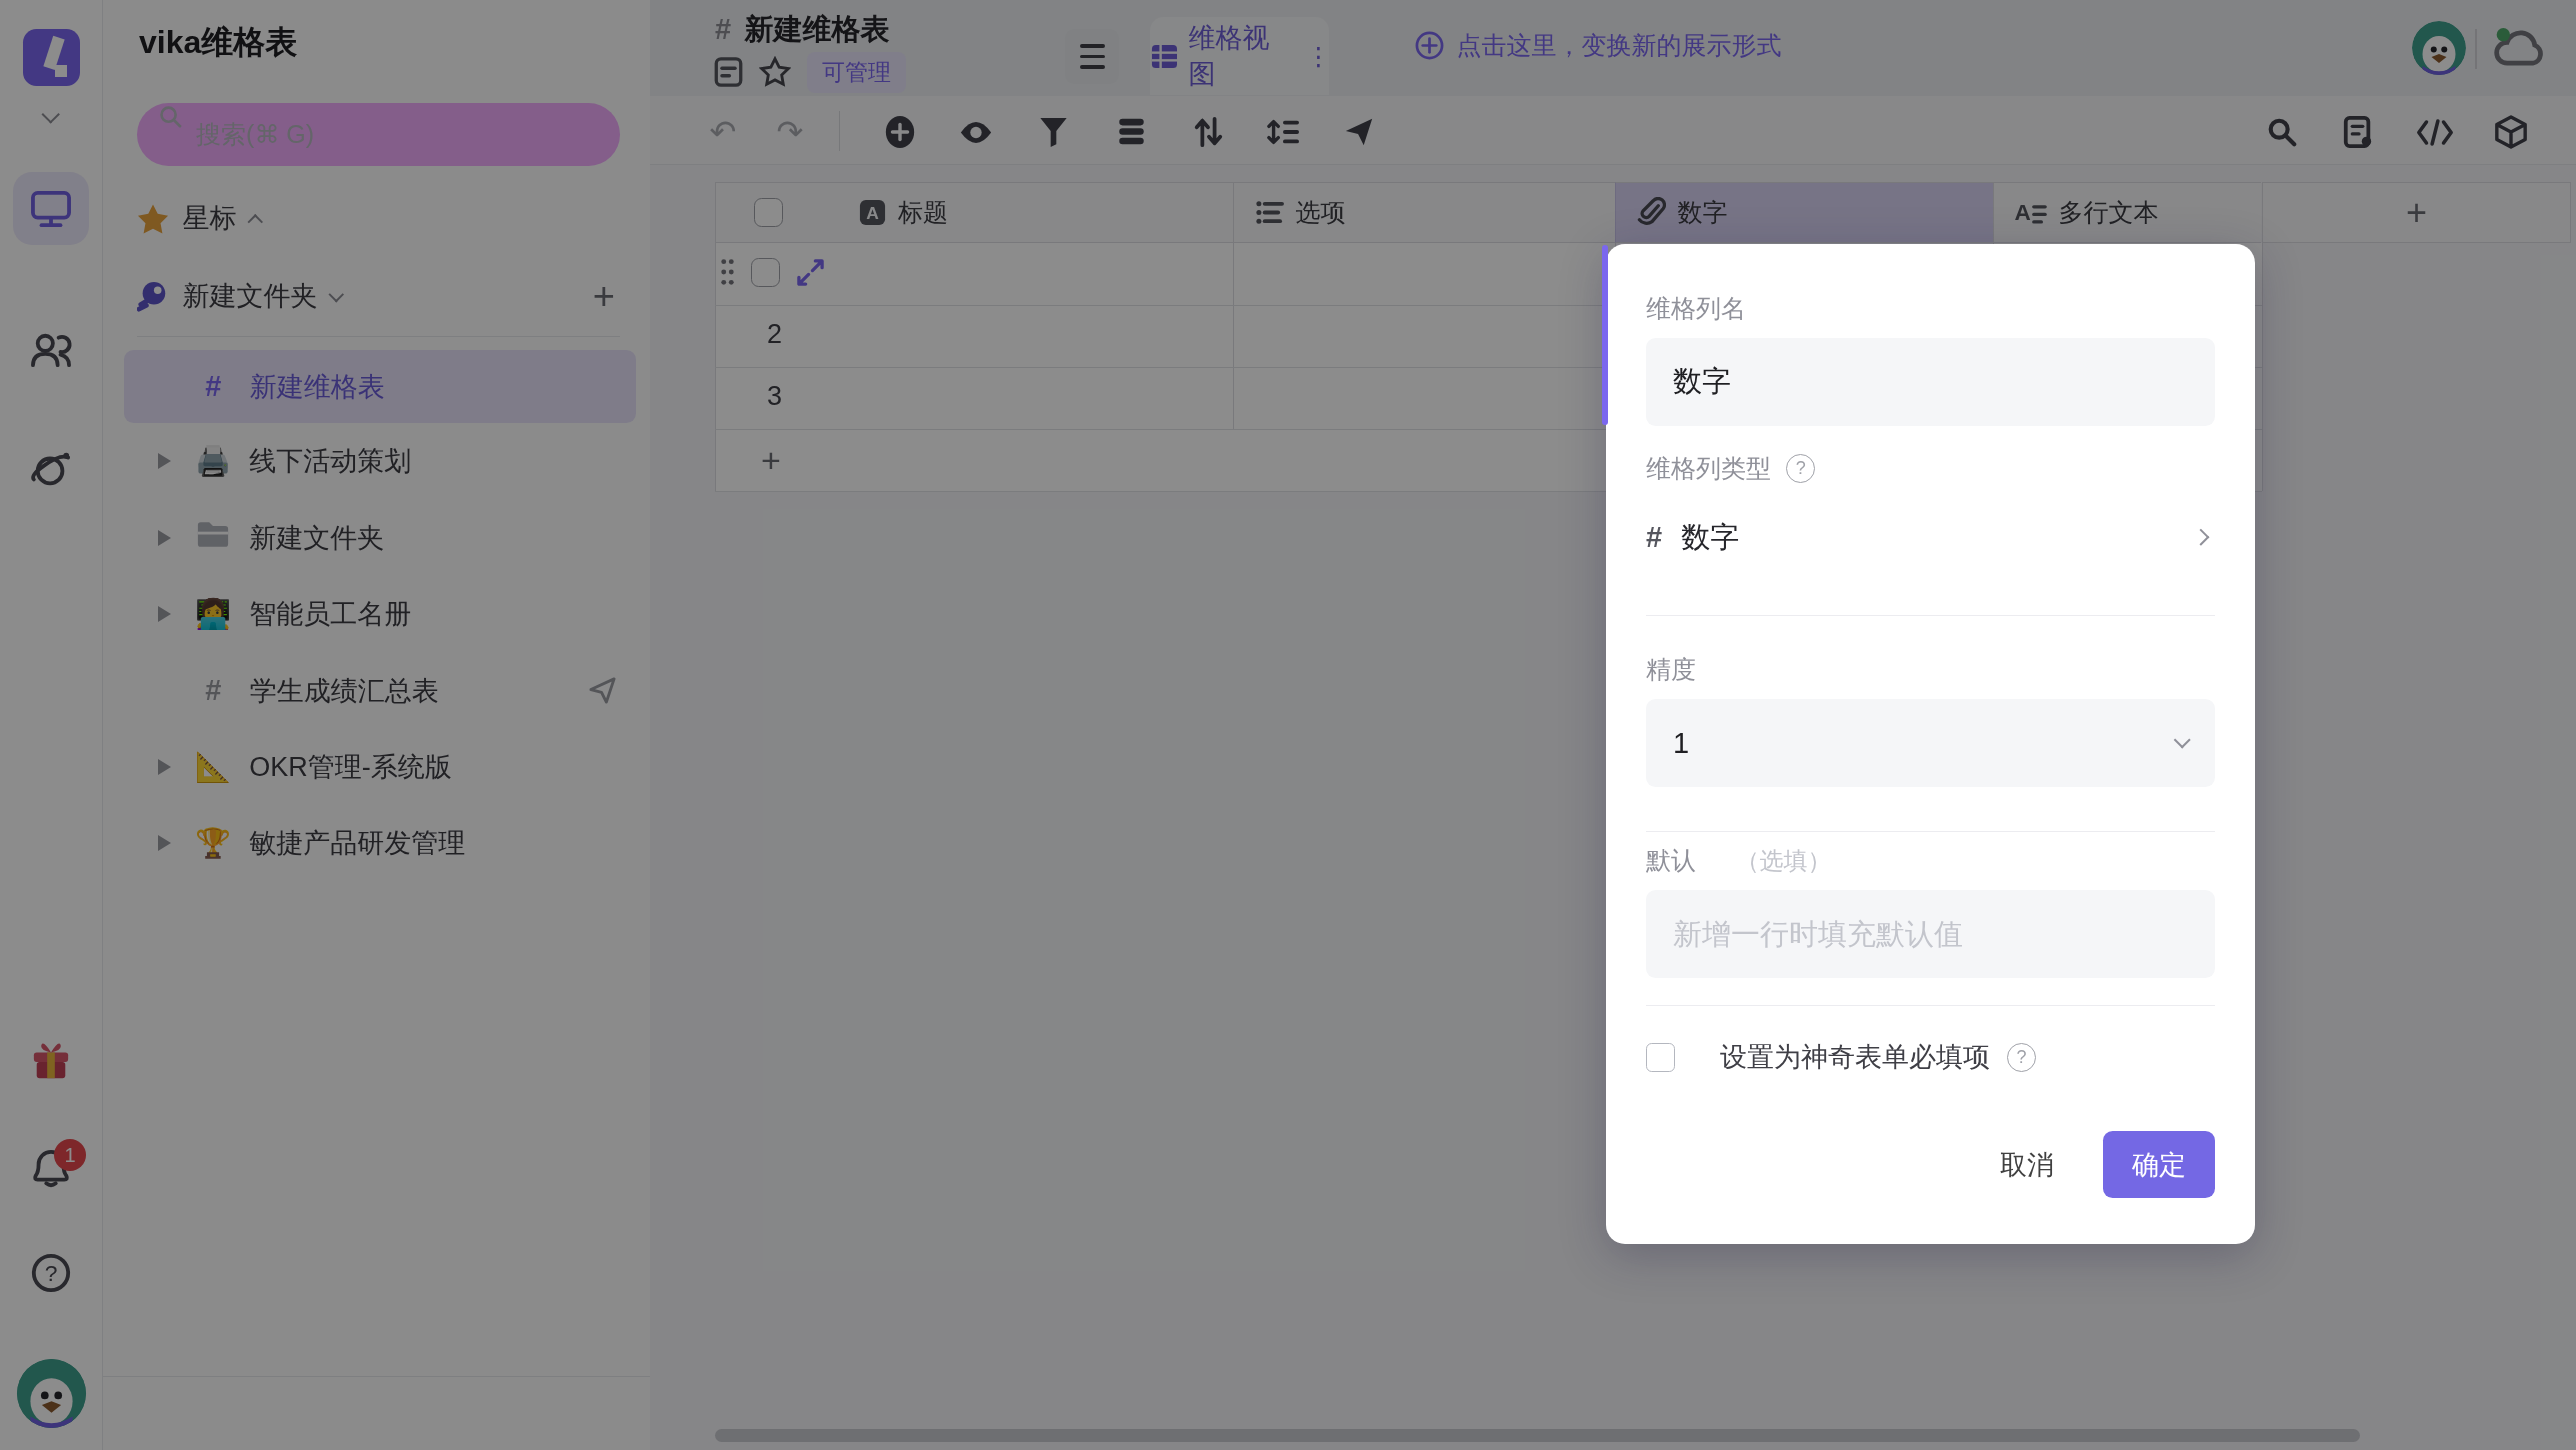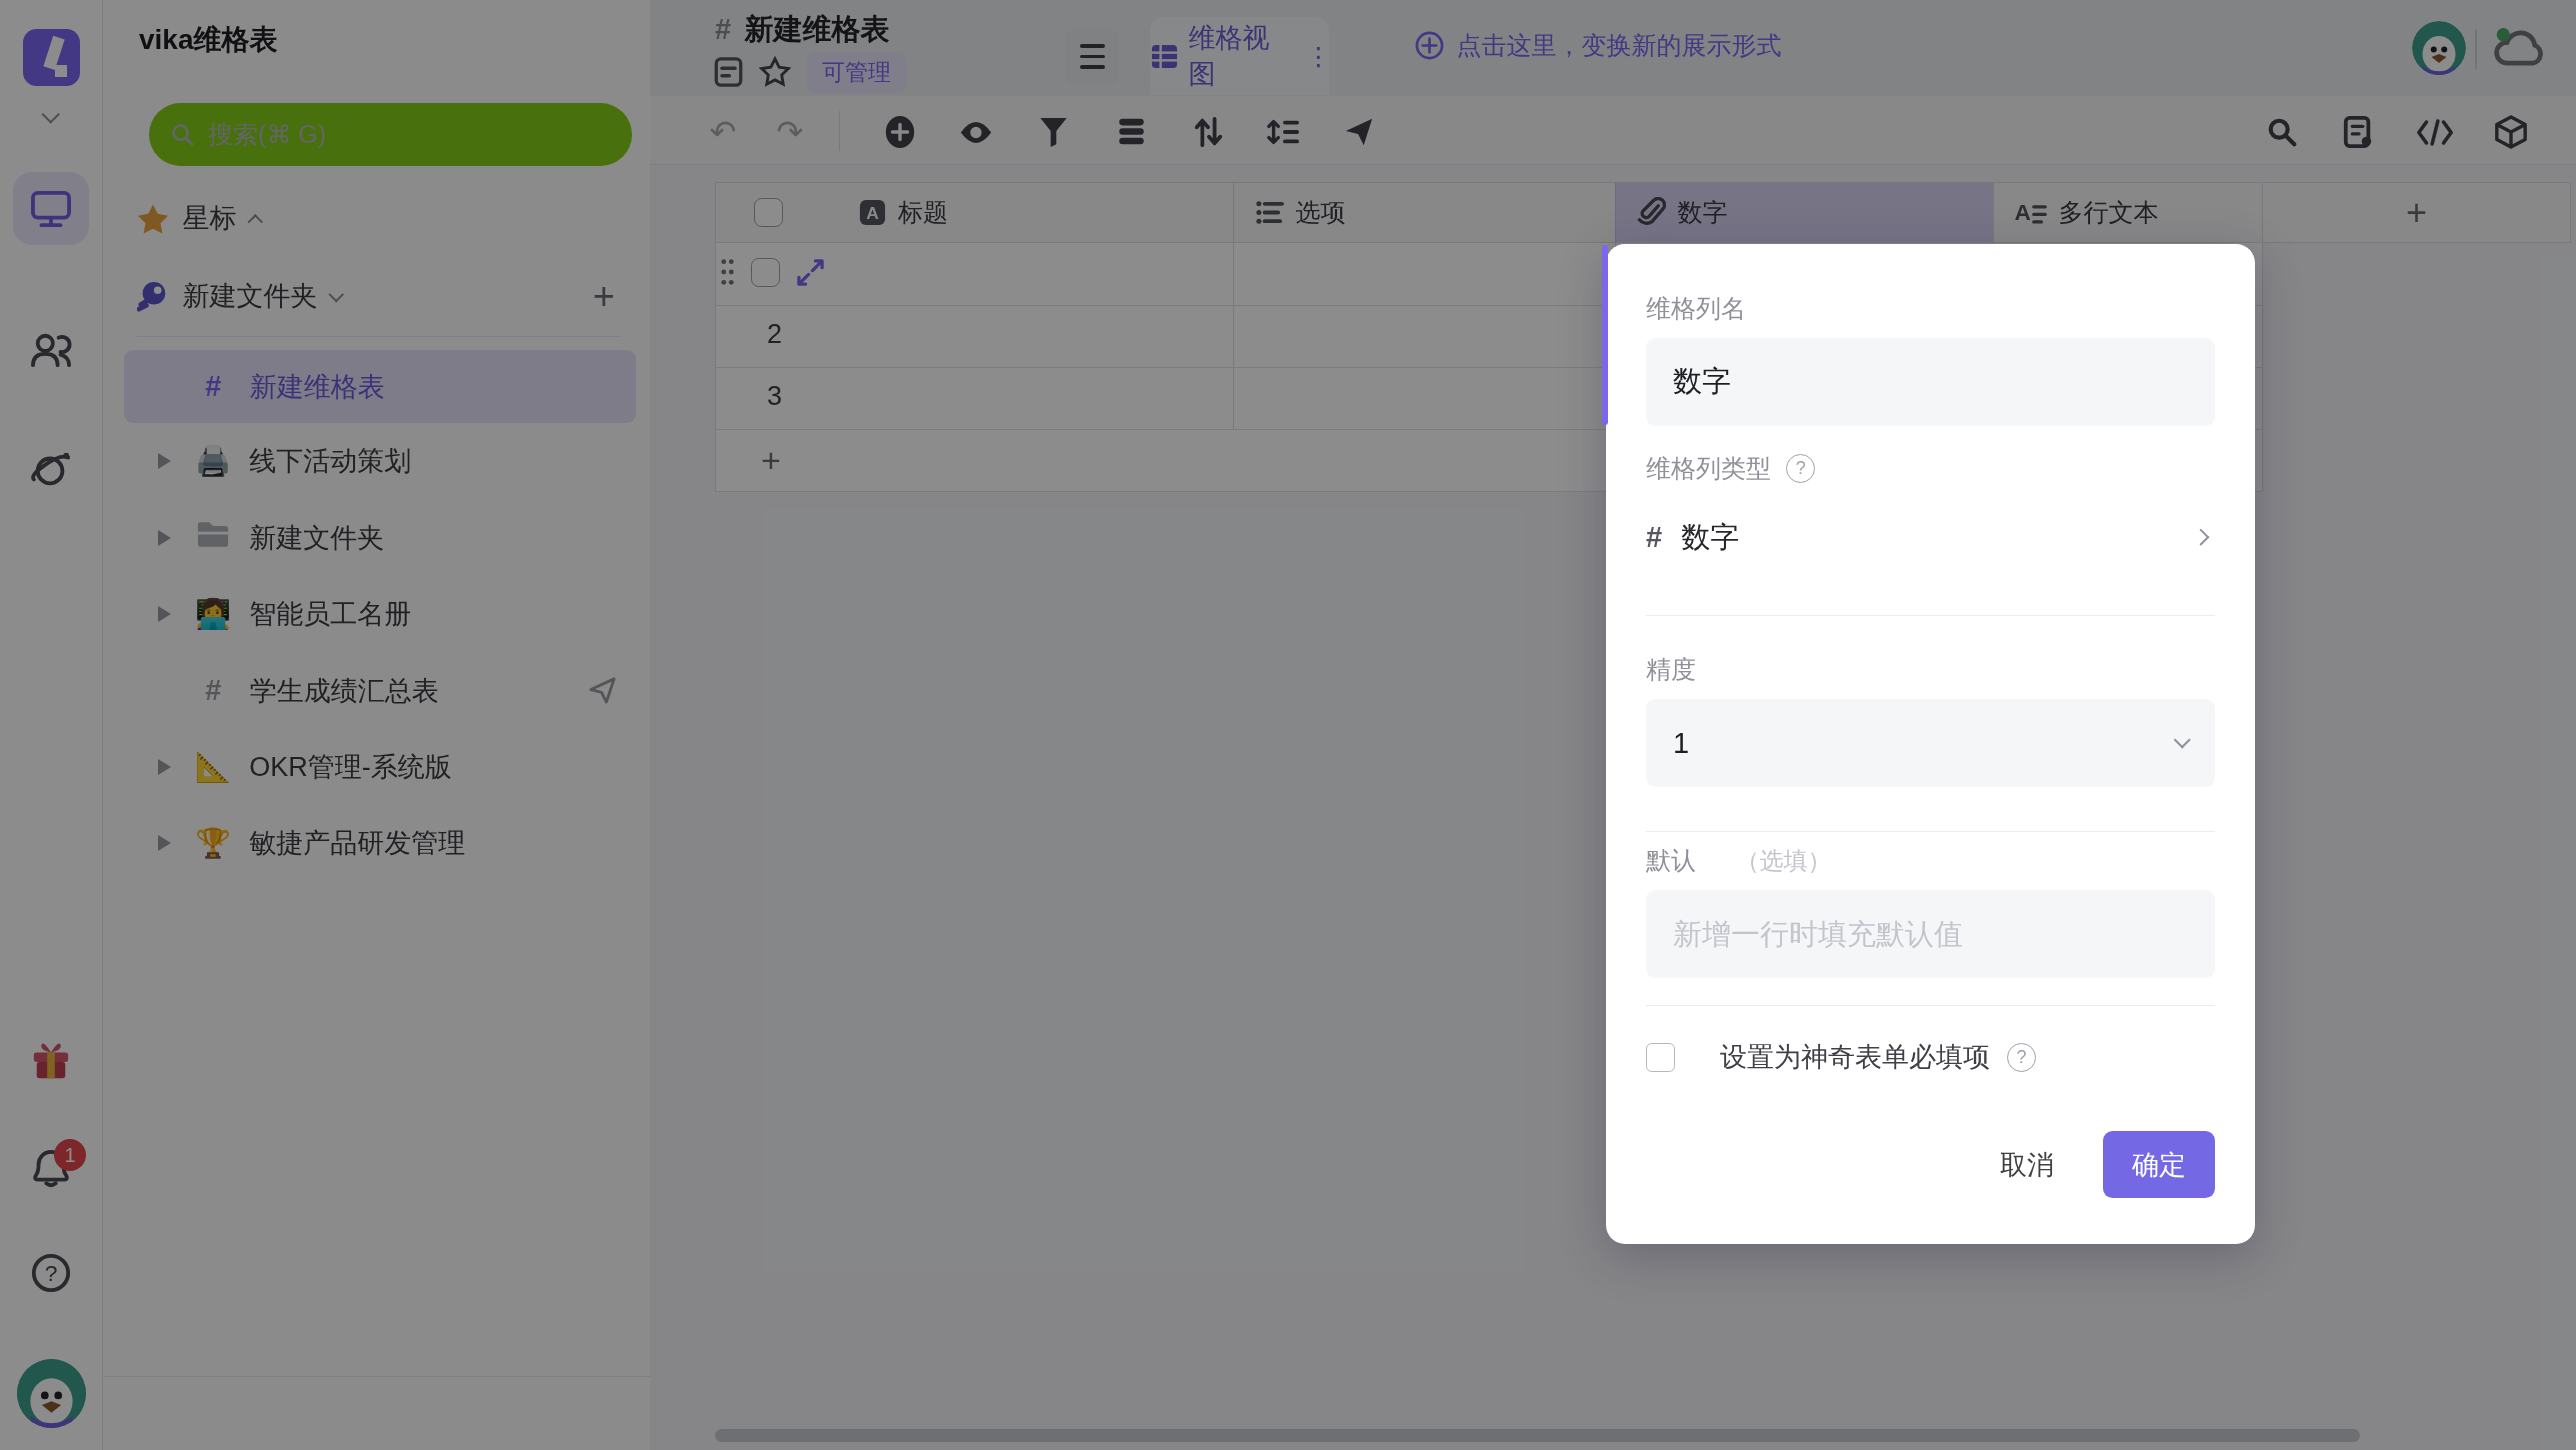--- a/index.html
+++ b/index.html
@@ -16,22 +16,22 @@
   #logo .bar { position:absolute; left:25px; top:7.6px; width:12.4px; height:32px; background:#fff; transform:rotate(18deg); }
   #logo .dot { position:absolute; left:32px; top:36px; width:12.4px; height:12.4px; background:#fff; }
   .chev { display:inline-block; width:13.4px; height:13.4px; border-right:2.9px solid #8c8d94; border-bottom:2.9px solid #8c8d94; }
   .chev-down { transform:rotate(45deg); }
   .chev-up { transform:rotate(-135deg); }
   .chev-right { transform:rotate(-45deg); }
   #badge-1 { left:54px; top:1139px; min-width:32px; height:32px; border-radius:16px; background:#e5484d; color:#fff; font-size:20px; display:flex; align-items:center; justify-content:center; z-index:2; }
 
   
   #sidebar { left:103px; top:0; width:547px; height:1450px; background:#fdfdfe; z-index:1; }
-  #sb-title { left:36px; top:21px; font-size:28px; font-weight:bold; color:#1f1f23; }
-  #search-box { left:46px; top:103px; width:483px; height:63px; border-radius:32px; background:#84cc16; display:flex; align-items:center; padding:0 21px; gap:13.4px; }
+  #sb-title { left:36px; top:21px; font-size:32px; font-weight:bold; color:#1f1f23; }
+  #search-box { left:34px; top:103px; width:483px; height:63px; border-radius:32px; background:#f0abfc; display:flex; padding:0 21px; gap:13.4px; }
   #search-box input { border:none; outline:none; background:transparent; font-size:25px; color:#4a4a52; width:100%; font-family:inherit; }
   #search-box input::placeholder { color:#b6b8bf; }
   .section-row { left:34px; height:42px; display:flex; align-items:center; gap:13.4px; font-size:27px; color:#3c3c43; }
   .tree-item { left:21px; width:512px; height:73px; display:flex; align-items:center; font-size:27px; color:#3c3c43; border-radius:9.6px; cursor:pointer; }
   .caret { width:0; height:0; border-left:13.4px solid #9a9ba1; border-top:8.6px solid transparent; border-bottom:8.6px solid transparent; margin-left:34px; }
   .caret-space { width:13.4px; margin-left:34px; }
   .tree-emoji { width:42px; margin-left:21px; font-size:29px; text-align:center; }
   .tree-label { margin-left:15.3px; }
   .hash { font-weight:bold; color:#8c8d94; }
   #item-selected { background:#e7e2fa; color:#6a5cd8; }

